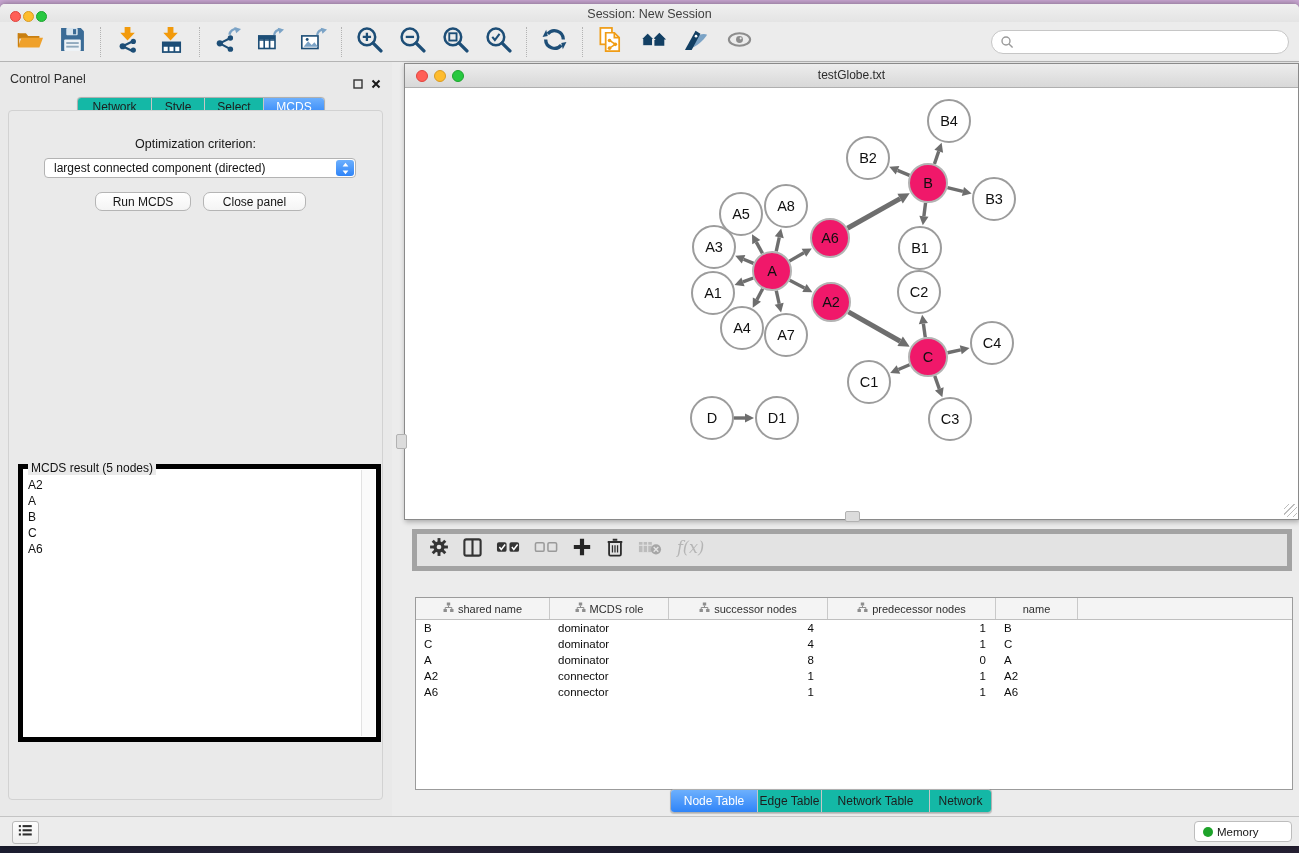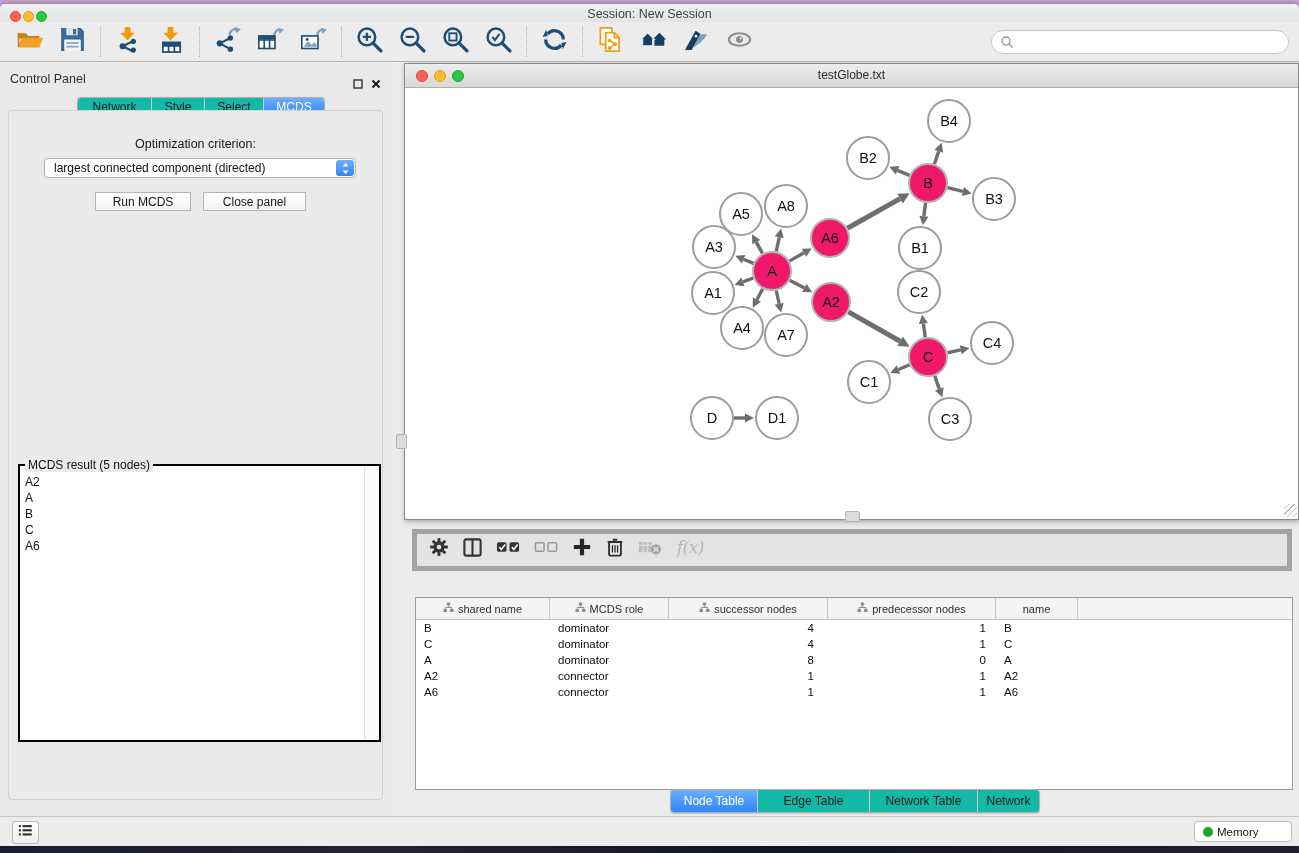--- a/index.html
+++ b/index.html
@@ -55,26 +55,26 @@
   #control-tabs{position:absolute;left:77px;top:35px;height:18px;}
   #cp-body{position:absolute;left:8px;top:48px;width:375px;height:690px;
     border:1px solid #d2d2d2;border-radius:4px;background:#eaeaea;box-sizing:border-box;}
   #opt-label{position:absolute;top:26px;left:0;right:0;text-align:center;font-size:12.5px;color:#161616;}
   #criterion-select{position:absolute;left:35px;top:47px;width:312px;height:20px;background:#fff;
     border:1px solid #b3b3b3;border-radius:4px;box-sizing:border-box;font-size:12px;color:#111;
     line-height:18px;padding-left:9px;}
   #criterion-stepper{position:absolute;right:1px;top:1px;bottom:1px;width:18px;border-radius:3px;
     background:linear-gradient(#6db0fd,#2f84f8);display:flex;align-items:center;justify-content:center;}
   .push-btn{position:absolute;height:19px;background:linear-gradient(#ffffff,#f4f4f4);
-    border:1px solid #b5b5b5;border-radius:0;font-size:12px;color:#161616;
+    border:1px solid #b5b5b5;border-radius:7px;font-size:12px;color:#161616;
     display:flex;align-items:center;justify-content:center;box-sizing:border-box;text-align:center;}
   #run-mcds-btn{left:86px;top:81px;width:96px;}
   #close-panel-btn{left:194px;top:81px;width:103px;}
   #mcds-fieldset{position:absolute;left:9px;top:353px;width:363px;height:278px;
-    border:2px solid #000000;background:#fff;box-sizing:border-box;}
+    border:5px solid #000000;background:#fff;box-sizing:border-box;}
   #mcds-legend{position:absolute;top:-8px;left:5px;background:#eaeaea;padding:0 3px;
     font-size:12px;color:#111;}
   #result-scroll{position:absolute;top:1px;bottom:1px;right:1px;width:13px;background:#fafafa;
     border-left:1px solid #e2e2e2;}
   #mcds-result-list{position:absolute;top:8px;left:5px;right:16px;}
   .result-item{font-size:12px;color:#111;line-height:16px;}
 
   
   #net-window{position:absolute;left:404px;top:59px;width:893px;height:455px;
     background:#fff;border:1px solid #8a8a8a;box-shadow:1px 2px 5px rgba(0,0,0,.28);}
@@ -565,21 +565,21 @@
           <div class="td" style="width: 134px; text-align: left; padding-left: 8px;">A6</div>
           <div class="td" style="width: 119px; text-align: left; padding-left: 8px;">connector</div>
           <div class="td" style="width: 159px; text-align: right; padding-right: 14px;">1</div>
           <div class="td" style="width: 168px; text-align: right; padding-right: 10px;">1</div>
           <div class="td" style="width: 82px; text-align: left; padding-left: 8px;">A6</div>
         </div>
       </div>
   </div>
   <div id="bottom-tabs" class="segctl">
       <div class="seg active" style="width: 87px;">Node Table</div>
-      <div class="seg" style="width: 112px;">Edge Table</div>
+      <div class="seg" style="width: 64px;">Edge Table</div>
       <div class="seg" style="width: 108px;">Network Table</div>
       <div class="seg" style="width: 61px;">Network</div>
     </div>
 
   <div id="status-bar">
     <div id="panel-menu-button">
       <span><svg viewBox="0 0 20 18" width="17" height="15">
             <g fill="#2e2e2e">
               <rect x="2" y="2.5" width="2.5" height="2.5"></rect>
               <rect x="6.5" y="2.5" width="11" height="2.5"></rect>

